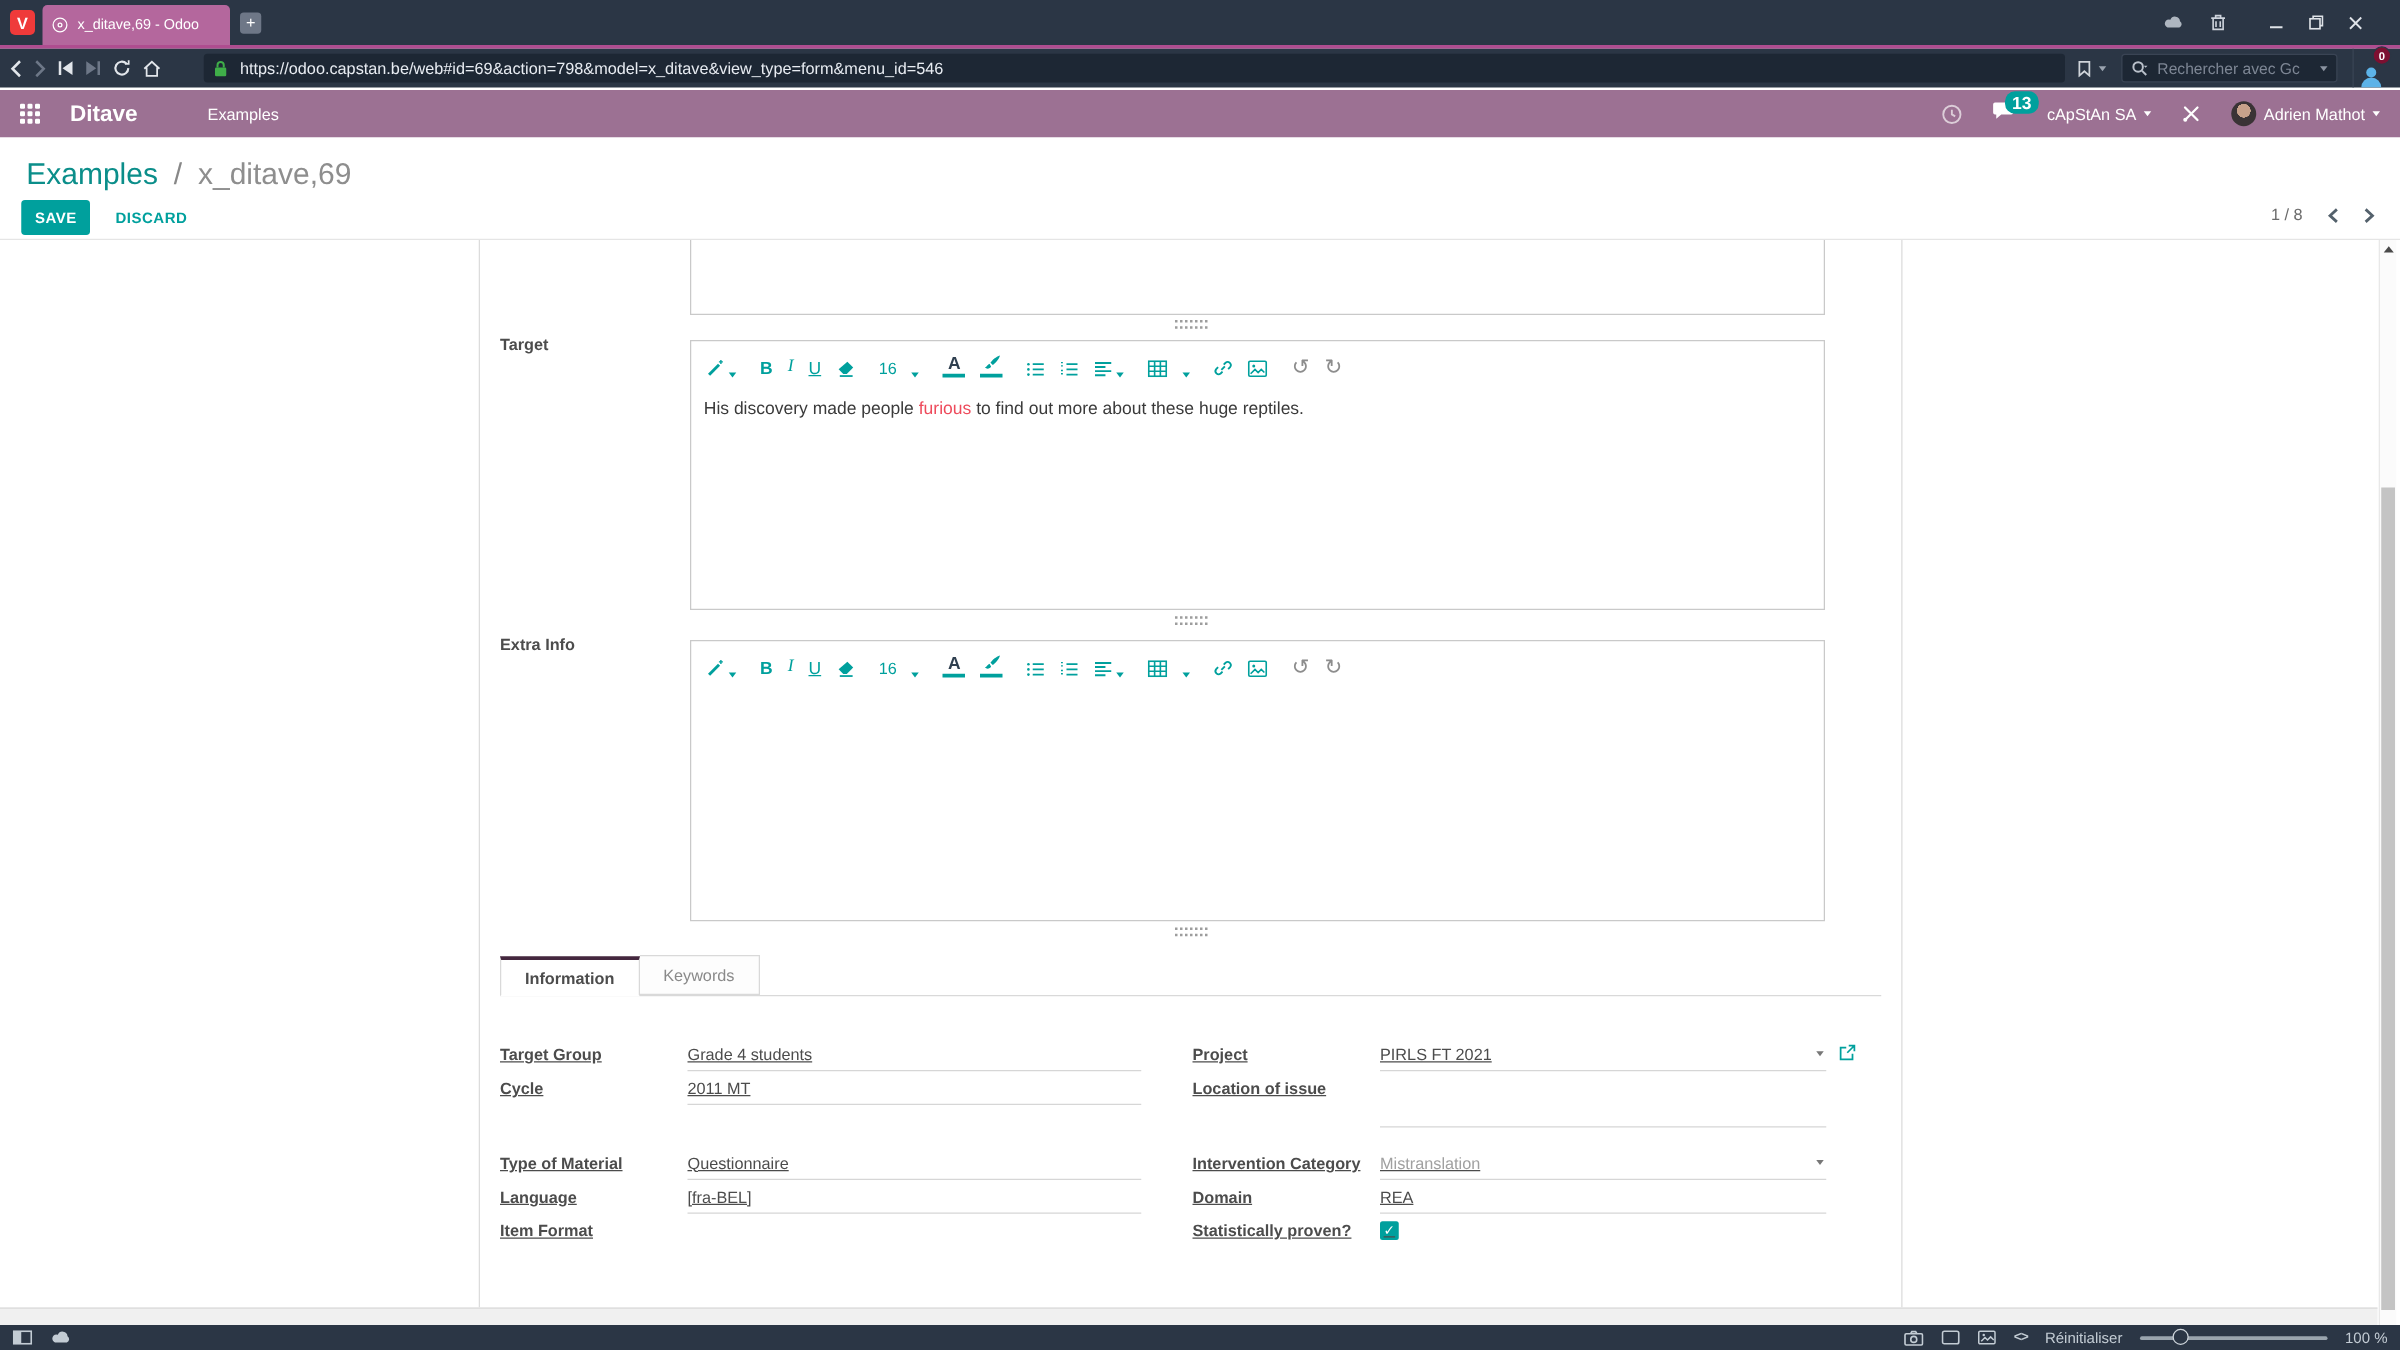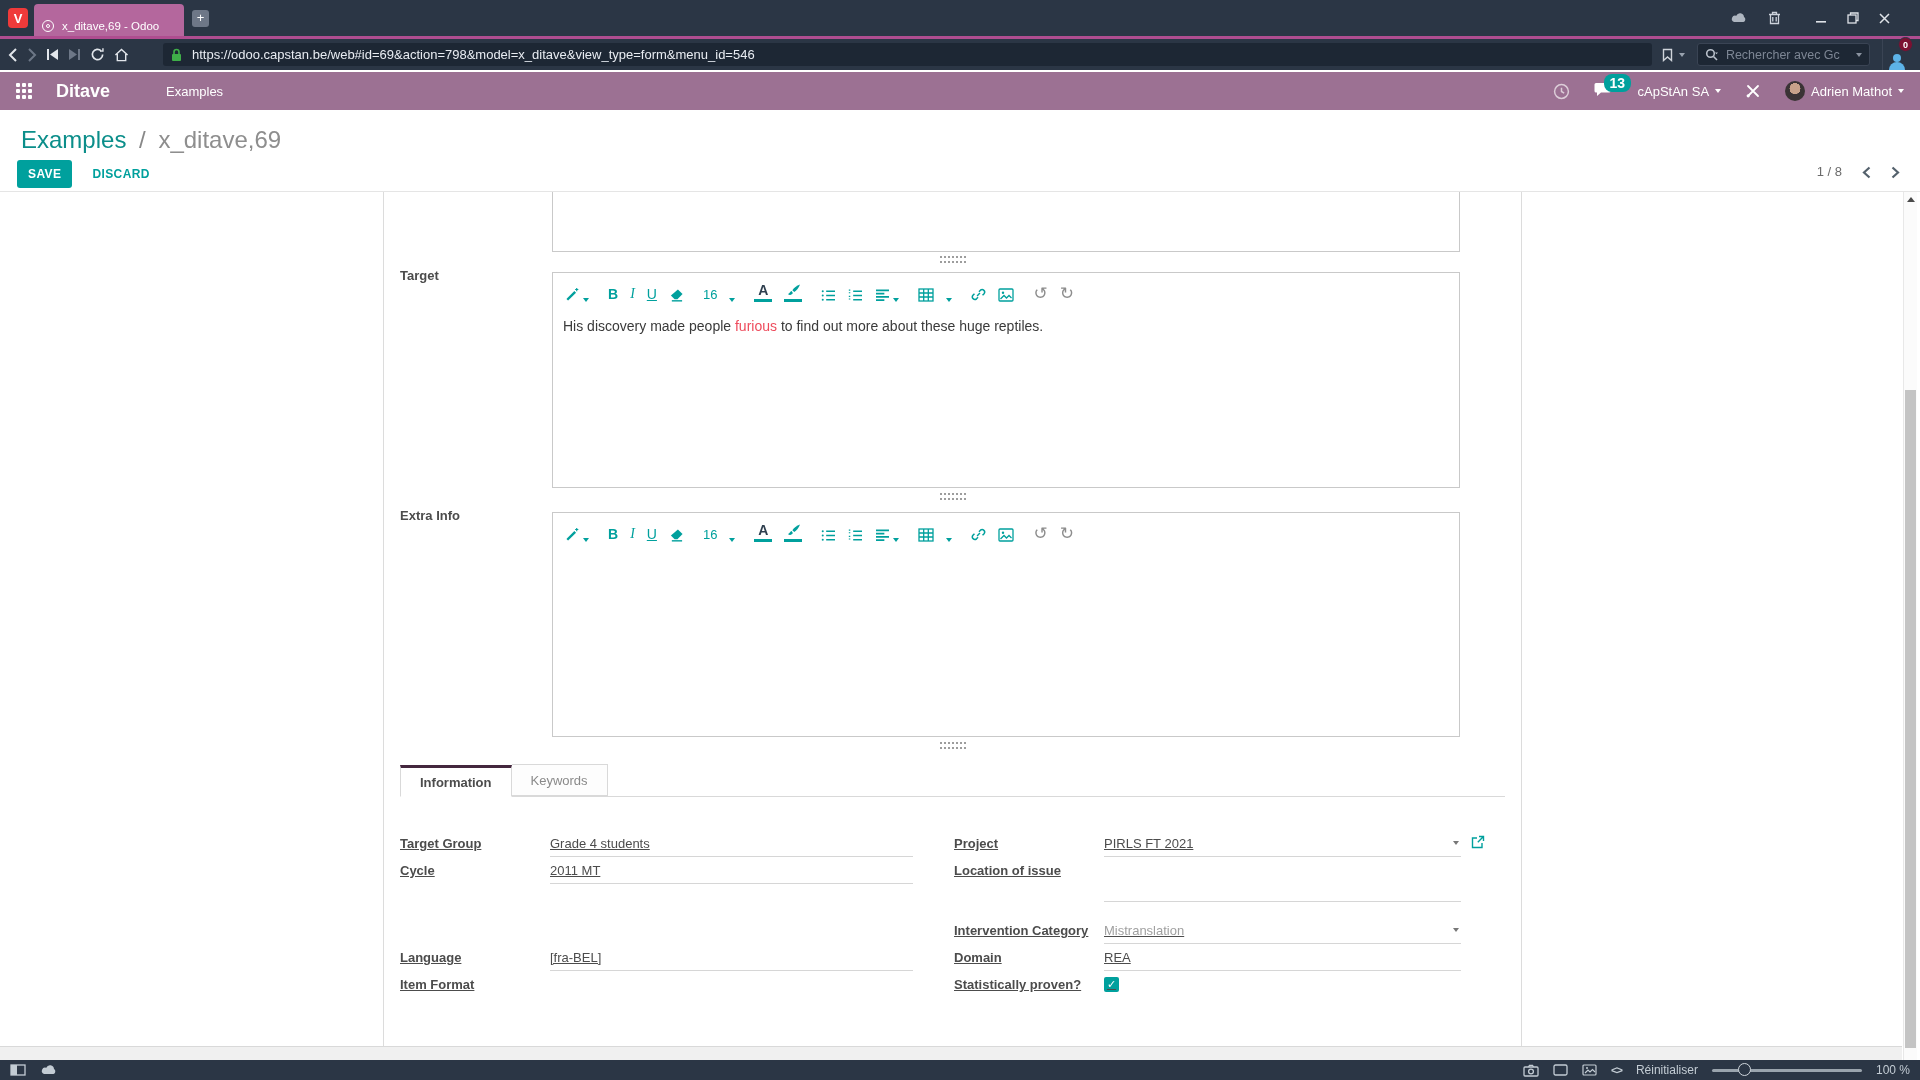--- a/index.html
+++ b/index.html
@@ -7,21 +7,21 @@
               font-family:"Liberation Sans", sans-serif; }
   .screen { position:relative; width:1920px; height:1080px; background:#fff; overflow:hidden; }
 
   
   .tabbar { position:absolute; top:0; left:0; right:0; height:36px; background:#2b3645;
             display:flex; align-items:center; }
   .accent-line { position:absolute; top:36px; left:0; right:0; height:3px; background:#af4d90; }
   .v-logo { width:20px; height:20px; margin-left:8px; background:#ef3a3a; border-radius:4px;
             color:#fff; font-weight:bold; font-size:13px; display:flex; align-items:center; justify-content:center; }
   .tab { margin-left:6px; width:150px; height:30px; background:#b4679d; border-radius:4px 4px 0 0;
-         align-self:flex-end; display:flex; align-items:flex-start; padding:16px 8px; gap:8px; }
+         align-self:flex-end; display:flex; align-items:center; padding:16px 8px; gap:8px; }
   .favicon { width:12px; height:12px; border:1.6px solid #fff; border-radius:50%;
              display:flex; align-items:center; justify-content:center; }
   .favicon i { width:4px; height:4px; border:1.4px solid #fff; border-radius:50%; display:block; }
   .tab-title { color:#fff; font-size:11.5px; white-space:nowrap; overflow:hidden; }
   .newtab { margin-left:8px; width:17px; height:17px; background:#6e7787; border-radius:3px;
             color:#fff; font-size:13px; line-height:15px; text-align:center; }
   .tab-right { margin-left:auto; display:flex; align-items:center; gap:20px; padding-right:30px; }
   .tab-right .win { margin-left:14px; }
   .cicon { color:#cdd3dc; display:flex; align-items:center; }
 
@@ -536,20 +536,26 @@
         <span class="val">
             <span>Grade 4 students</span>
           </span>
       </div>
       <div class="frow lcol" style="top:665px">
         <span class="lab">Cycle</span>
         <span class="val">
             <span>2011 MT</span>
           </span>
       </div>
+      <div class="frow lcol" style="top:725px">
+        <span class="lab">Type of Material</span>
+        <span class="val">
+            <span>Questionnaire</span>
+          </span>
+      </div>
       <div class="frow lcol" style="top:752px">
         <span class="lab">Language</span>
         <span class="val">
             <span>[fra-BEL]</span>
           </span>
       </div>
       <div class="frow lcol" style="top:779px">
         <span class="lab">Item Format</span>
       </div>
 

